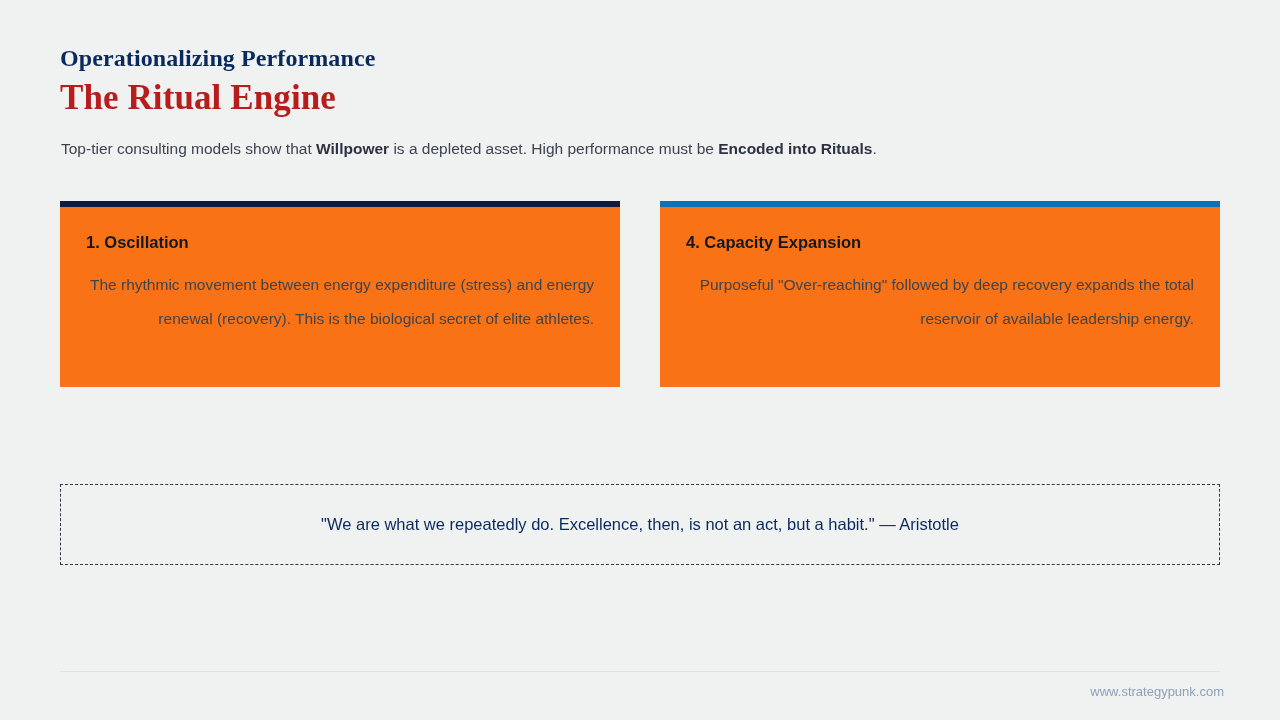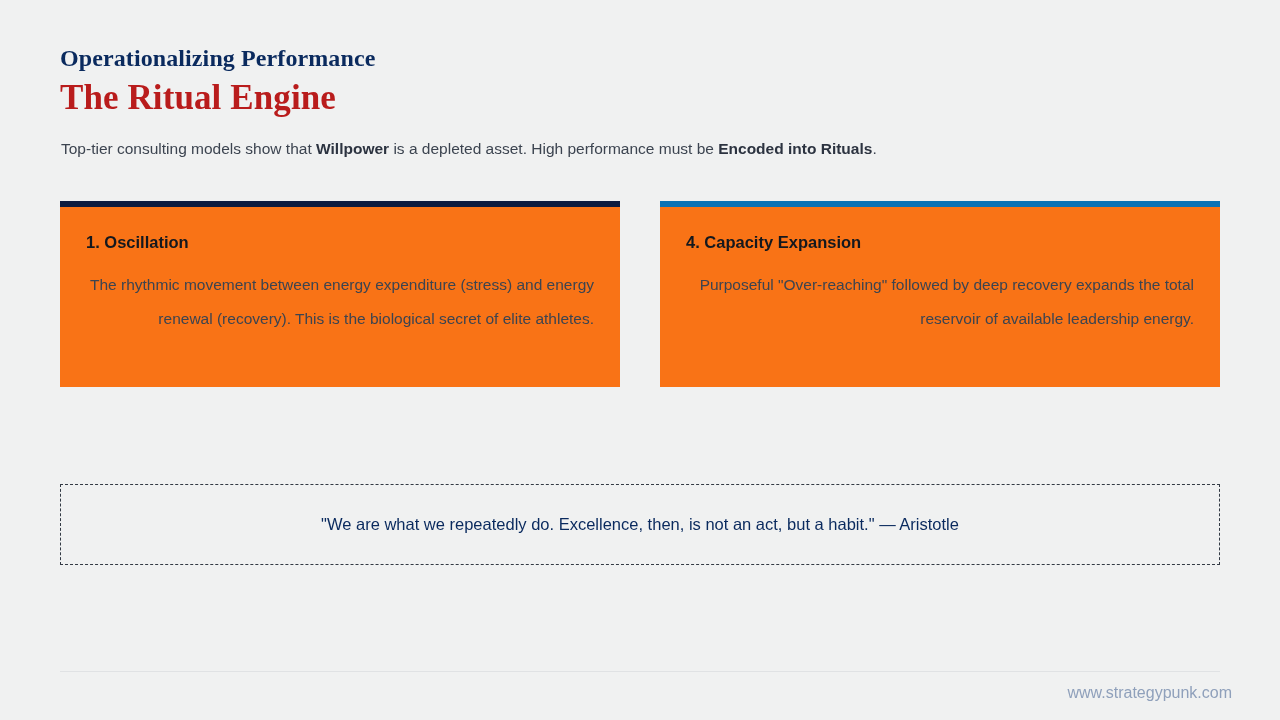--- a/index.html
+++ b/index.html
@@ -108,23 +108,23 @@
   .footer-rule {
     position: absolute;
     left: 60px;
     top: 671px;
     width: 1160px;
     height: 1px;
     background: #e0e2e4;
   }
   .footer-url {
     position: absolute;
-    right: 48px;
+    right: 56px;
     top: 684px;
-    font-size: 16px;
+    font-size: 13px;
     color: #8fa0bb;
     text-align: right;
   }
 </style>
 </head>
 <body>
 
 <div class="slide">
 
   <div class="title-block">

